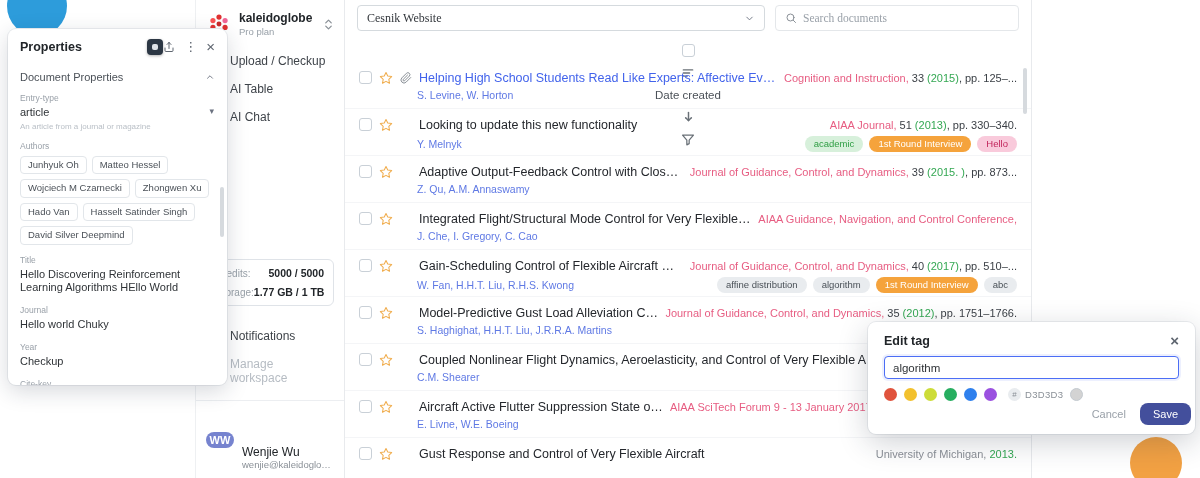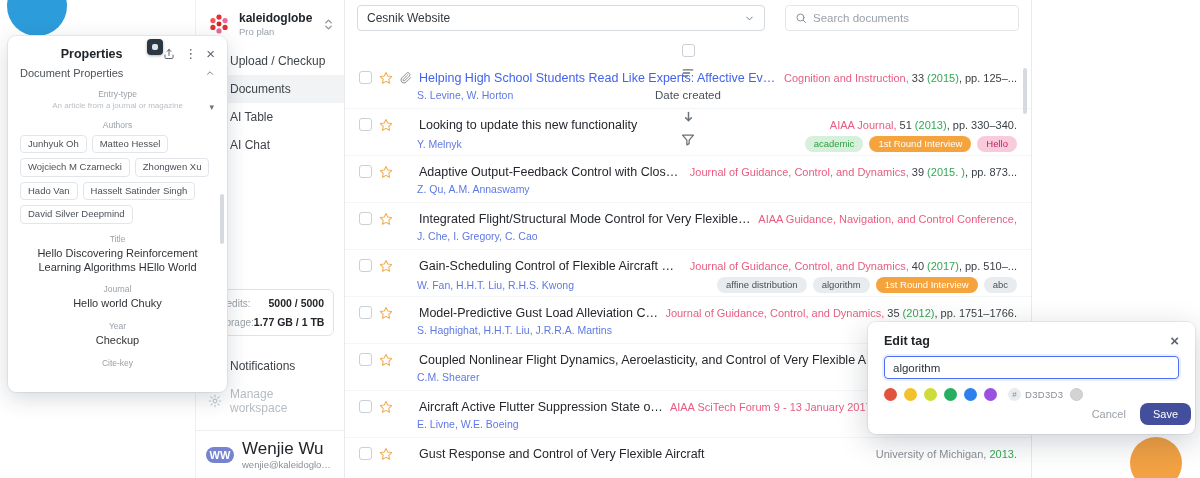--- a/index.html
+++ b/index.html
@@ -34,26 +34,26 @@
   .side-spacer { flex:1; }
   .usage { margin:0 10px 16px; border:1px solid #dfe3e8; border-radius:6px; padding:7px 9px; }
   .usage-row { display:flex; justify-content:space-between; align-items:center; font-size:10px; }
   .usage-row + .usage-row { margin-top:7px; }
   .u-label { color:#98a0a8; }
   .u-val { color:#212529; font-weight:bold; font-size:10.5px; white-space:nowrap; }
   .user { border-top:1px solid #eceef1; padding:8px 10px; display:flex; align-items:center; gap:8px; cursor:pointer; }
   .avatar { width:28px; height:16px; border-radius:8px; background:#7683cf; color:#fff; font-size:11px; font-weight:bold;
             display:flex; align-items:center; justify-content:center; flex:none; }
   .user-text { min-width:0; }
-  .u-name { display:block; font-size:17px; color:#212529; }
+  .u-name { display:block; font-size:12px; color:#212529;margin-top:36px; }
   .u-email { display:block; font-size:9.5px; color:#8a9097; white-space:nowrap; overflow:hidden; text-overflow:ellipsis; }
 
   
   .main { position:absolute; left:345px; top:0; width:687px; height:478px; background:#fff; border-right:1px solid #e8eaed; z-index:2; }
-  .topbar { display:flex; align-items:center; gap:20px; padding:5px 12px 4px; }
+  .topbar { display:flex; align-items:center; gap:10px; padding:5px 12px 4px;font-family:Liberation Serif, serif; }
   .collection { width:408px; height:26px; border:1px solid #d5dade; border-radius:4px; display:flex; align-items:center;
                 justify-content:space-between; padding:0 9px; font-size:12px; color:#33373c; cursor:pointer; }
   .collection svg { width:11px; height:11px; stroke:#6b7280; }
   .search { flex:1; height:26px; border:1px solid #e4e7ea; border-radius:4px; display:flex; align-items:center; gap:6px; padding:0 9px; }
   .search svg { width:12px; height:12px; stroke:#8a9097; flex:none; }
   .search input { border:none; outline:none; width:100%; font-family:inherit; font-size:11.5px; color:#495057; background:transparent; }
   .search input::placeholder { color:#9aa1a9; }
 
   .listbar { display:flex; align-items:center; gap:9px; padding:9px 14px 6px;flex-direction:column; }
   .cb { width:13px; height:13px; border:1.5px solid #c9d0d7; border-radius:3px; background:#fff; flex:none; cursor:pointer; }
@@ -76,29 +76,29 @@
   .authors { flex:1; font-size:10.5px; color:#5f79e4; white-space:nowrap; overflow:hidden; text-overflow:ellipsis; }
   .tags { display:flex; gap:6px; flex:none; }
   .tag { font-size:9.5px; line-height:1; padding:3px 9px; border-radius:9px; cursor:pointer; white-space:nowrap; }
   .tag.green  { background:#d7f0db; color:#2f9e44; }
   .tag.orange { background:#f5a33c; color:#fff; }
   .tag.pink   { background:#f9cadb; color:#c2255c; }
   .tag.gray   { background:#e9ecef; color:#495057; }
   .list-scrollbar { position:absolute; top:68px; right:4px; width:4px; height:46px; border-radius:2px; background:#d6dade; cursor:pointer; }
 
   
-  .props { position:absolute; left:8px; top:36px; width:219px; height:356px; background:#fff; border-radius:8px;
-           box-shadow:0 6px 22px rgba(30,40,60,.18), 0 0 0 1px #eef0f2; z-index:40; padding:10px 12px; overflow:hidden;text-align:center; }
+  .props { position:absolute; left:8px; top:29px; width:219px; height:356px; background:#fff; border-radius:8px;
+           box-shadow:0 6px 22px rgba(30,40,60,.18), 0 0 0 1px #eef0f2; z-index:40; padding:10px 12px; overflow:hidden; }
   .p-head { display:flex; align-items:center; }
   .p-title { flex:1; font-size:12.5px; font-weight:bold; color:#212529; }
   .p-icons { display:flex; align-items:center; gap:9px; color:#5f6670; }
   .p-icons svg { width:12px; height:12px; stroke:#5f6670; cursor:pointer; }
   .kebab { font-size:13px; cursor:pointer; line-height:1; }
   .x { font-size:15px; color:#5f6670; cursor:pointer; line-height:1; }
-  .p-section { display:flex; justify-content:space-between; align-items:center; margin-top:6px; font-size:11px; color:#4b5158; cursor:pointer; }
+  .p-section { display:flex; justify-content:space-between; align-items:center; margin-top:17px; font-size:11px; color:#4b5158; cursor:pointer; }
   .p-section svg { width:10px; height:10px; stroke:#6b7280; }
   .field { position:relative; margin-top:10px; }
   .f-label { font-size:8.5px; color:#9aa1a9; }
   .f-value { font-size:11px; color:#2f3337; margin-top:3px; line-height:1.25; }
   .f-hint { font-size:8px; color:#b9bfc6; margin-top:2px; }
   .caret { position:absolute; right:1px; top:13px; color:#6b7280; font-size:9px; }
   .chips { display:flex; flex-wrap:wrap; gap:5px; margin-top:5px; }
   .chip { border:1px solid #e2e6ea; background:#fff; border-radius:4px; padding:3px 7px; font-size:9.5px; color:#4b5158; line-height:1.1; cursor:pointer; }
   .p-scrollbar { position:absolute; right:3px; top:158px; width:4px; height:50px; background:#d6dade; border-radius:2px; cursor:pointer; }
   .pin { position:absolute; left:147px; top:39px; width:16px; height:16px; background:#2c3744; border-radius:4px; z-index:45;
@@ -158,27 +158,20 @@
   <nav>
     <div class="side-item">
       <svg viewBox="0 0 24 24" fill="none" stroke-width="2" stroke-linecap="round" stroke-linejoin="round">
           <path d="M4 17v3h16v-3"></path>
           <path d="M12 15V4"></path>
           <path d="M12 4L8 8"></path>
           <path d="M12 4l4 4"></path>
         </svg>
       <span>Upload / Checkup</span>
     </div>
-    <div class="side-item selected">
-      <svg viewBox="0 0 24 24" fill="none" stroke-width="2" stroke-linecap="round" stroke-linejoin="round">
-          <path d="M6 2h8l6 6v12a2 2 0 0 1-2 2H6a2 2 0 0 1-2-2V4a2 2 0 0 1 2-2z"></path>
-          <path d="M14 2v6h6"></path>
-        </svg>
-      <span>Documents</span>
-    </div>
     <div class="side-item">
       <svg viewBox="0 0 24 24" fill="none" stroke-width="2" stroke-linecap="round" stroke-linejoin="round">
           <rect x="3" y="4" width="18" height="16" rx="1.5"></rect>
           <path d="M3 10h18"></path>
           <path d="M10 10v10"></path>
         </svg>
       <span>AI Table</span>
     </div>
     <div class="side-item">
       <svg viewBox="0 0 24 24" fill="none" stroke-width="2" stroke-linecap="round" stroke-linejoin="round">
@@ -477,20 +470,21 @@
   </div>
   <div class="p-section">
     <span>Document Properties</span>
     <svg viewBox="0 0 24 24" fill="none" stroke-width="2.2" stroke-linecap="round" stroke-linejoin="round">
         <path d="M6 15l6-6 6 6"></path>
       </svg>
   </div>
 
   <div class="field">
     <div class="f-label">Entry-type</div>
+    <div class="f-value">article</div>
     <div class="f-hint">An article from a journal or magazine</div>
     <span class="caret">▾</span>
   </div>
 
   <div class="field">
     <div class="f-label">Authors</div>
     <div class="chips">
         <span class="chip">Junhyuk Oh</span>
         <span class="chip">Matteo Hessel</span>
         <span class="chip">Wojciech M Czarnecki</span>

